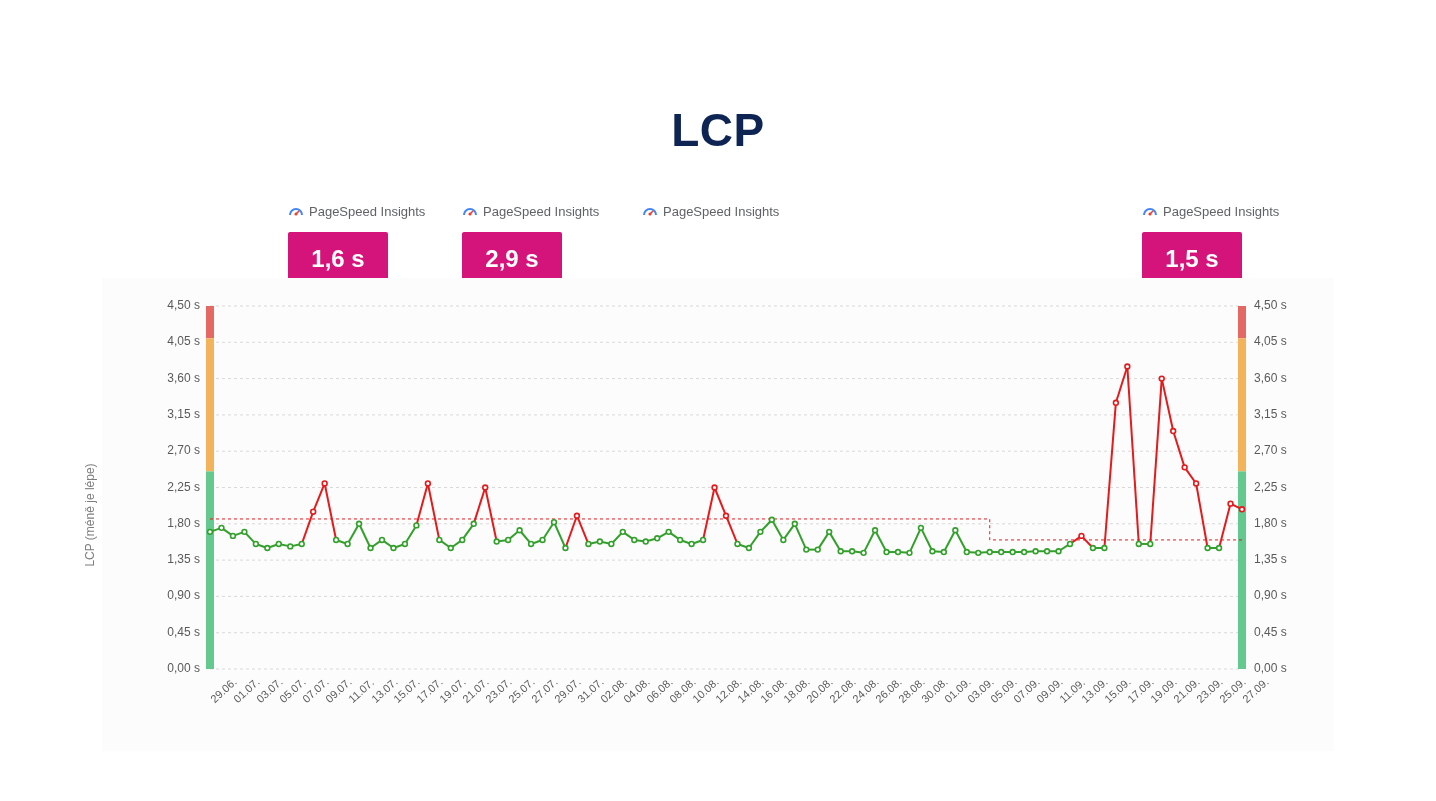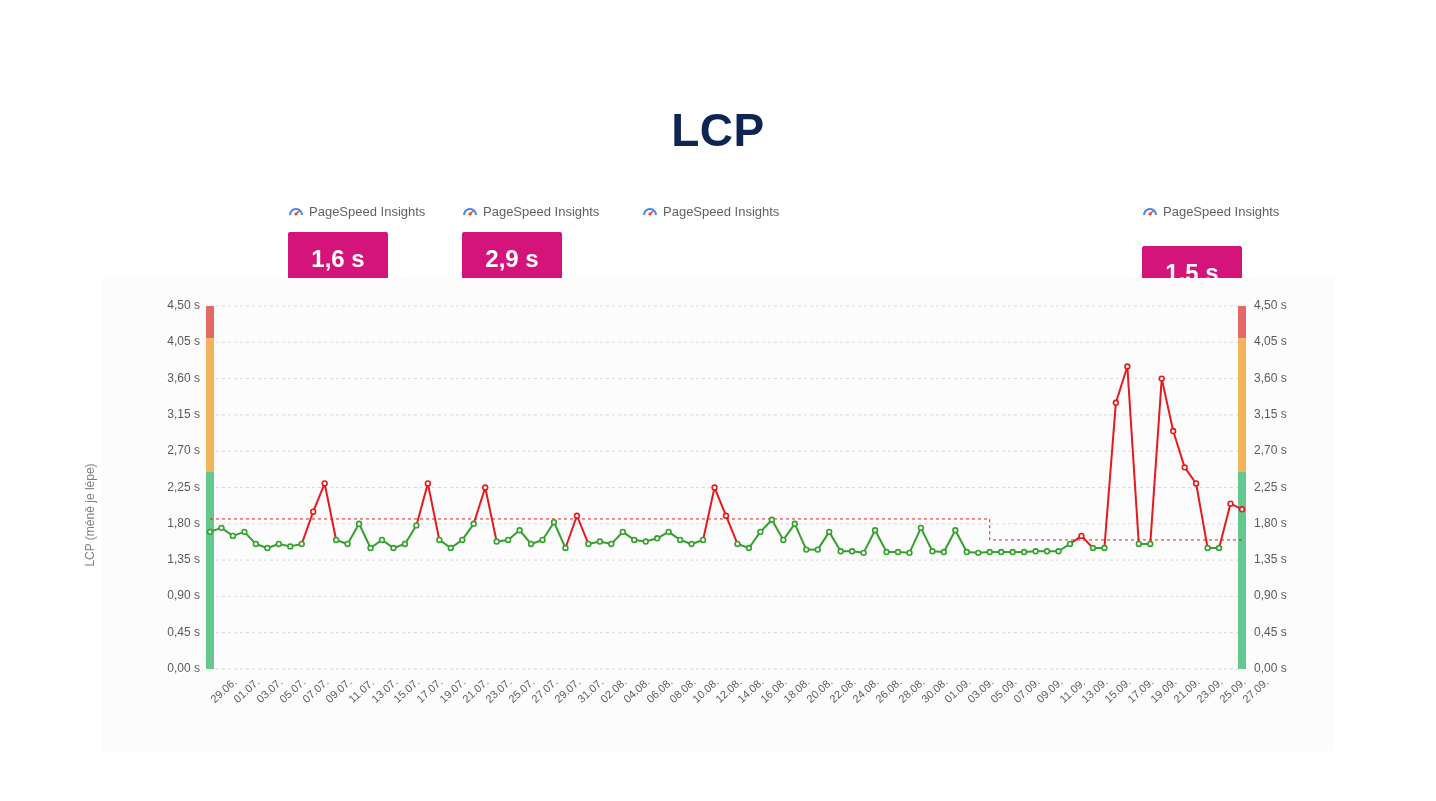--- a/index.html
+++ b/index.html
@@ -131,21 +131,21 @@
       <line x1="8" y1="11" x2="11" y2="8" stroke="#ea4335" stroke-width="1.6"></line>
     </svg>
     <span>PageSpeed Insights</span>
   </div>
 
   <div class="callout" style="left:288px; top:232px;">1,6 s</div>
   <div class="callout-stem" style="left:330px; top:285px; height:202px;"></div>
   <div class="callout" style="left:462px; top:232px;">2,9 s</div>
   <div class="callout-stem" style="left:504px; top:285px; height:204px;"></div>
   <div class="callout-stem" style="left:684px; top:285px; height:205px;"></div>
-  <div class="callout" style="left:1142px; top:232px;margin-top:14px;">1,5 s</div>
+  <div class="callout" style="left:1142px; top:232px;">1,5 s</div>
   <div class="callout-stem" style="left:1184px; top:285px; height:207px;"></div>
 
   <div class="panel">
     <div class="ylabel">LCP (méně je lépe)</div>
 
     <svg id="plot" width="1232" height="473" style="left: 0px; top: 0px;">
         <line x1="108" y1="391" x2="1140" y2="391" stroke="#d9d9d9" stroke-width="1" stroke-dasharray="3,3"></line>
         <line x1="108" y1="354.7" x2="1140" y2="354.7" stroke="#d9d9d9" stroke-width="1" stroke-dasharray="3,3"></line>
         <line x1="108" y1="318.40000000000003" x2="1140" y2="318.40000000000003" stroke="#d9d9d9" stroke-width="1" stroke-dasharray="3,3"></line>
         <line x1="108" y1="282.1" x2="1140" y2="282.1" stroke="#d9d9d9" stroke-width="1" stroke-dasharray="3,3"></line>

